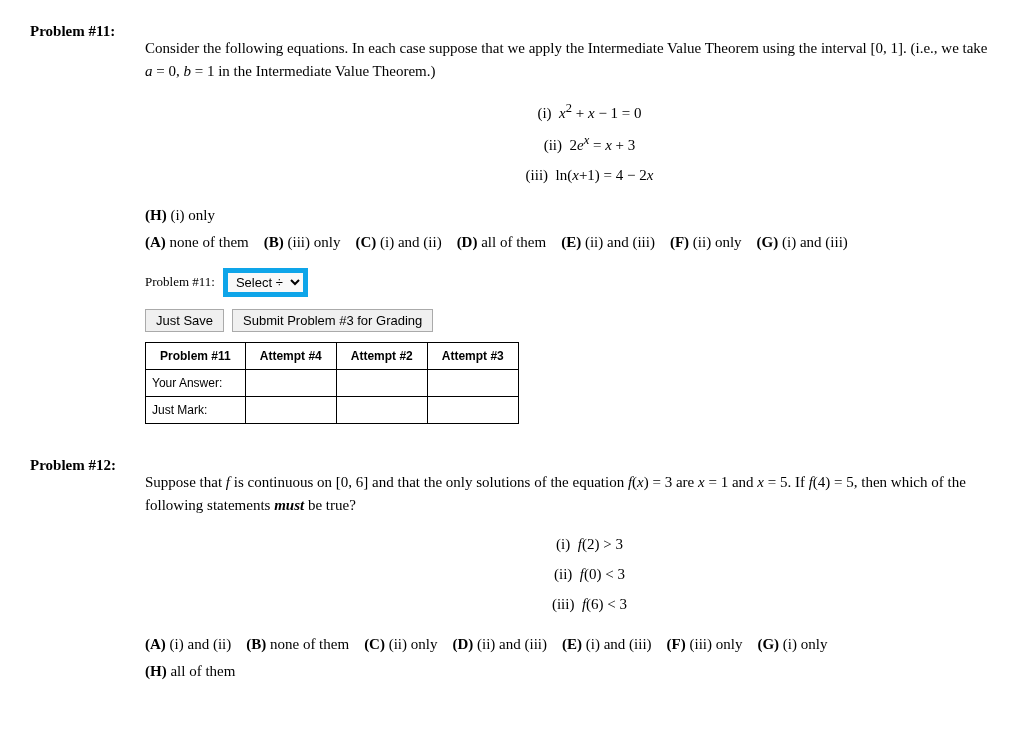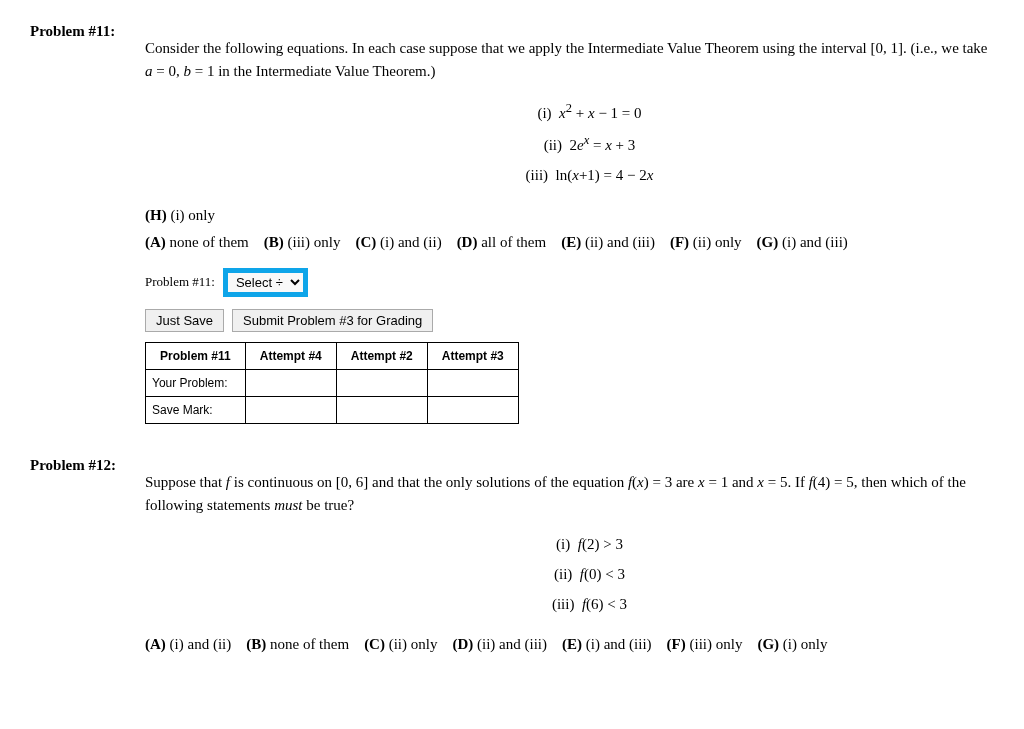--- a/index.html
+++ b/index.html
@@ -189,46 +189,46 @@
       <thead>
         <tr>
           <th>Problem #11</th>
           <th>Attempt #4</th>
           <th>Attempt #2</th>
           <th>Attempt #3</th>
         </tr>
       </thead>
       <tbody>
         <tr>
-          <td class="row-label">Your Problem:</td>
+          <td class="row-label">Your Answer:</td>
           <td></td>
           <td></td>
           <td></td>
         </tr>
         <tr>
-          <td class="row-label">Save Mark:</td>
+          <td class="row-label">Just Mark:</td>
           <td></td>
           <td></td>
           <td></td>
         </tr>
       </tbody>
     </table>
 
   </div>
 </div>
 
 <div class="problem-block">
   <div class="problem-label">
     <span>Problem #12:</span>
   </div>
   <div class="problem-content">
 
     <div class="problem-intro">
       Suppose that <span class="math-italic">f</span> is continuous on [0, 6] and that the only solutions of the equation <span class="math-italic">f</span>(<span class="math-italic">x</span>) = 3 are <span class="math-italic">x</span> = 1 and <span class="math-italic">x</span> = 5. If
-      <span class="math-italic">f</span>(4) = 5, then which of the following statements <span style="font-weight:normal; font-style:italic;">must</span> be true?
+      <span class="math-italic">f</span>(4) = 5, then which of the following statements <span style="font-weight:bold; font-style:italic;">must</span> be true?
     </div>
 
     <div class="equations">
       <span class="eq-line">
         (i) &nbsp;<span class="math-italic">f</span>(2) &gt; 3
       </span>
       <span class="eq-line">
         (ii) &nbsp;<span class="math-italic">f</span>(0) &lt; 3
       </span>
       <span class="eq-line">
@@ -239,16 +239,19 @@
     <div class="answer-choices">
       <div>
         <span class="choice-label">(A)</span> (i) and (ii) &nbsp;&nbsp;
         <span class="choice-label">(B)</span> none of them &nbsp;&nbsp;
         <span class="choice-label">(C)</span> (ii) only &nbsp;&nbsp;
         <span class="choice-label">(D)</span> (ii) and (iii) &nbsp;&nbsp;
         <span class="choice-label">(E)</span> (i) and (iii) &nbsp;&nbsp;
         <span class="choice-label">(F)</span> (iii) only &nbsp;&nbsp;
         <span class="choice-label">(G)</span> (i) only
       </div>
+      <div>
+        <span class="choice-label">(H)</span> all of them
+      </div>
     </div>
 
   </div>
 </div>
 
 </body></html>

